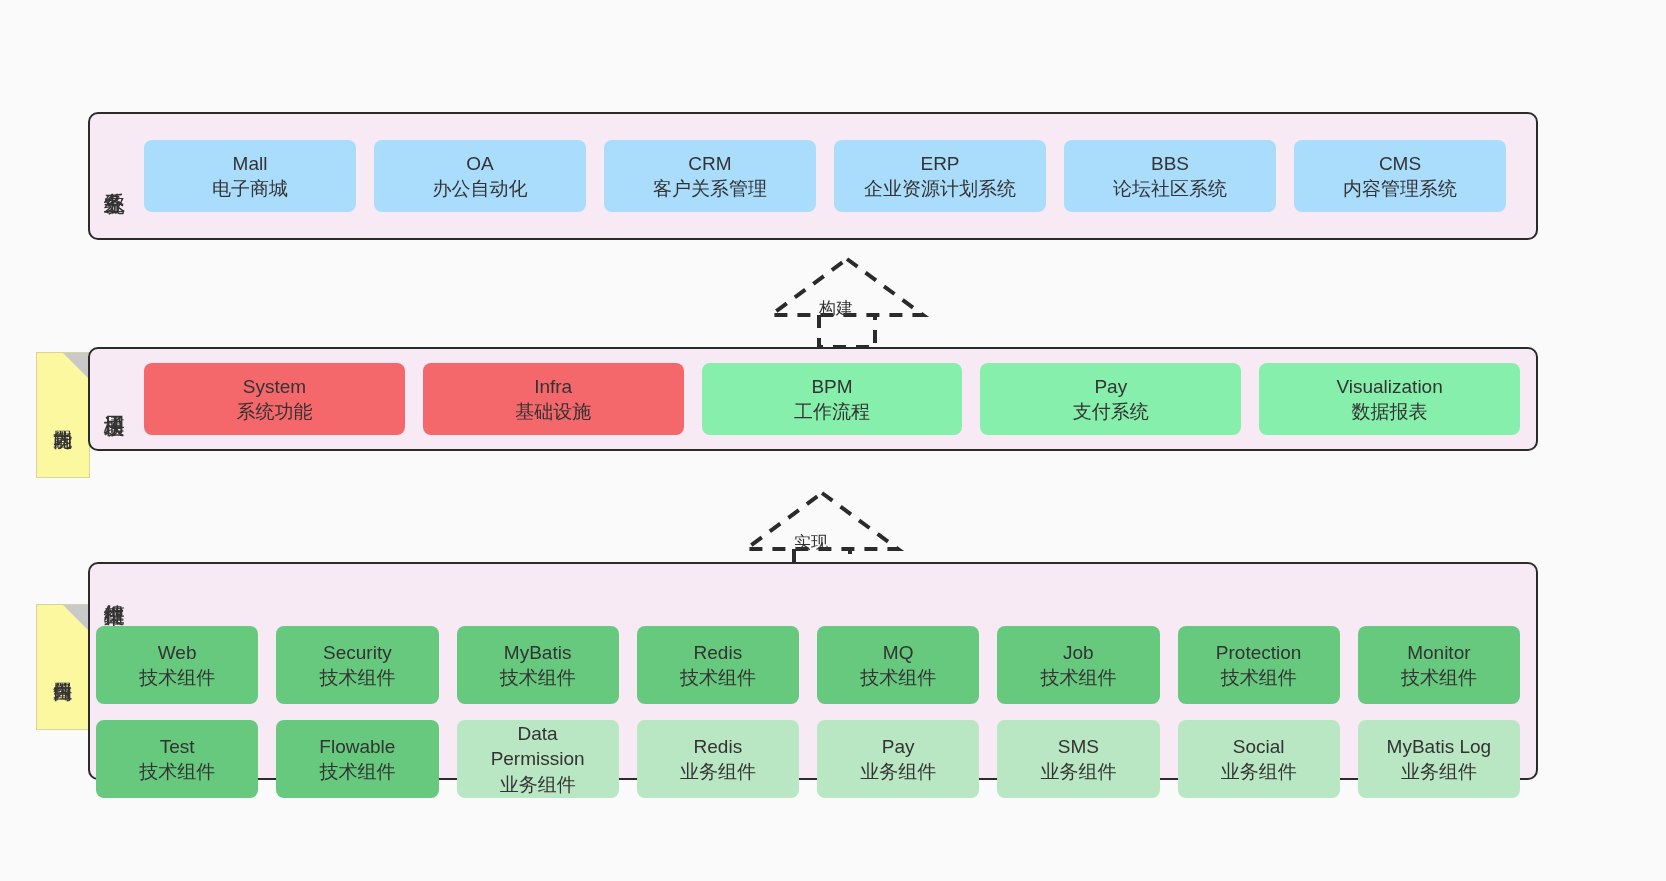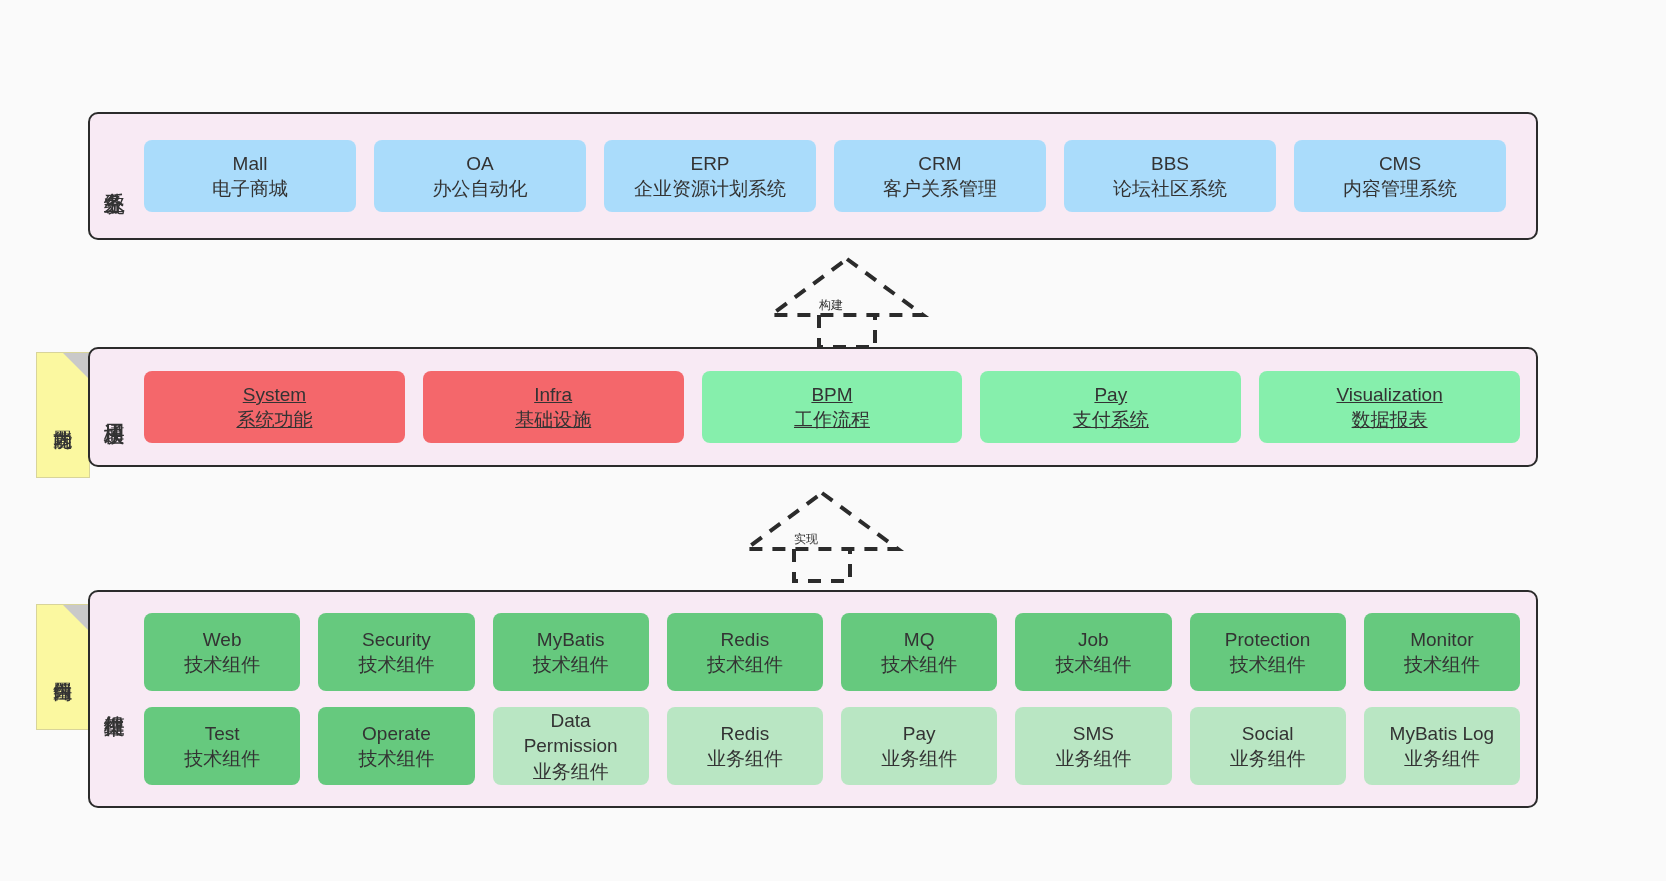--- a/index.html
+++ b/index.html
@@ -74,22 +74,22 @@
 
   
   .c-blue      { background: #aadcfb; }
   .c-red       { background: #f4676b; }
   .c-pink      { background: #86efac; }
   .c-green     { background: #66c97e; }
   .c-lightgrn  { background: #b9e6c3; }
 
   
   #layer-business { left: 88px;  top: 112px; width: 1450px; height: 128px; }
-  #layer-common   { left: 88px;  top: 347px; width: 1450px; height: 120px; text-decoration: underline; }
-  #layer-frame    { left: 88px;  top: 590px; width: 1450px; height: 218px; }
+  #layer-common   { left: 88px;  top: 347px; width: 1450px; height: 104px; }
+  #layer-frame    { left: 88px;  top: 562px; width: 1450px; height: 218px; flex-direction: column; }
 
   #layer-business .layer-body { padding-right: 30px; }
   #layer-business .cell { height: 72px; }
   #layer-common .cell   { height: 72px; }
   #layer-frame .cell    { height: 78px; }
 
   
   .note {
     position: absolute;
     background: #fbf8a0;
@@ -119,21 +119,21 @@
     position: absolute;
     width: 180px; height: 96px;
   }
   #arrow-build { left: 757px; top: 253px; }
   #arrow-impl  { left: 732px; top: 487px; }
 
   .arrow svg { display: block; width: 180px; height: 96px; }
 
   .arrow-label {
     position: absolute;
-    font-size: 12px;
+    font-size: 17px;
     color: #333;
     background: transparent;
     white-space: nowrap;
     left: 62px;
     top: 44px;
   }
 </style>
 </head>
 <body>
 
@@ -145,26 +145,26 @@
       <div class="row">
         <div class="cell c-blue">
           <span class="t1">Mall</span>
           <span class="t2">电子商城</span>
         </div>
         <div class="cell c-blue">
           <span class="t1">OA</span>
           <span class="t2">办公自动化</span>
         </div>
         <div class="cell c-blue">
+          <span class="t1">CRM</span>
+          <span class="t2">客户关系管理</span>
+        </div>
+        <div class="cell c-blue">
           <span class="t1">ERP</span>
           <span class="t2">企业资源计划系统</span>
-        </div>
-        <div class="cell c-blue">
-          <span class="t1">CRM</span>
-          <span class="t2">客户关系管理</span>
         </div>
         <div class="cell c-blue">
           <span class="t1">BBS</span>
           <span class="t2">论坛社区系统</span>
         </div>
         <div class="cell c-blue">
           <span class="t1">CMS</span>
           <span class="t2">内容管理系统</span>
         </div>
       </div>
@@ -263,21 +263,21 @@
           <span class="t2">技术组件</span>
         </div>
       </div>
 
       <div class="row">
         <div class="cell c-green">
           <span class="t1">Test</span>
           <span class="t2">技术组件</span>
         </div>
         <div class="cell c-green">
-          <span class="t1">Operate</span>
+          <span class="t1">Flowable</span>
           <span class="t2">技术组件</span>
         </div>
         <div class="cell c-lightgrn">
           <span class="t1">Data</span>
           <span class="t2">Permission</span>
           <span class="t3">业务组件</span>
         </div>
         <div class="cell c-lightgrn">
           <span class="t1">Redis</span>
           <span class="t2">业务组件</span>

